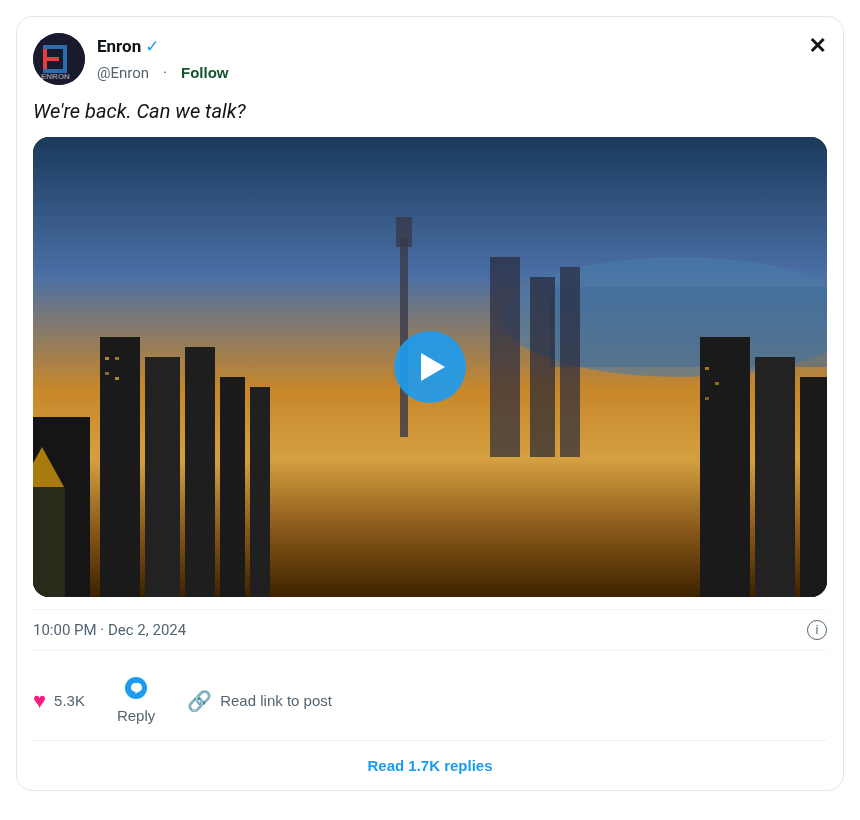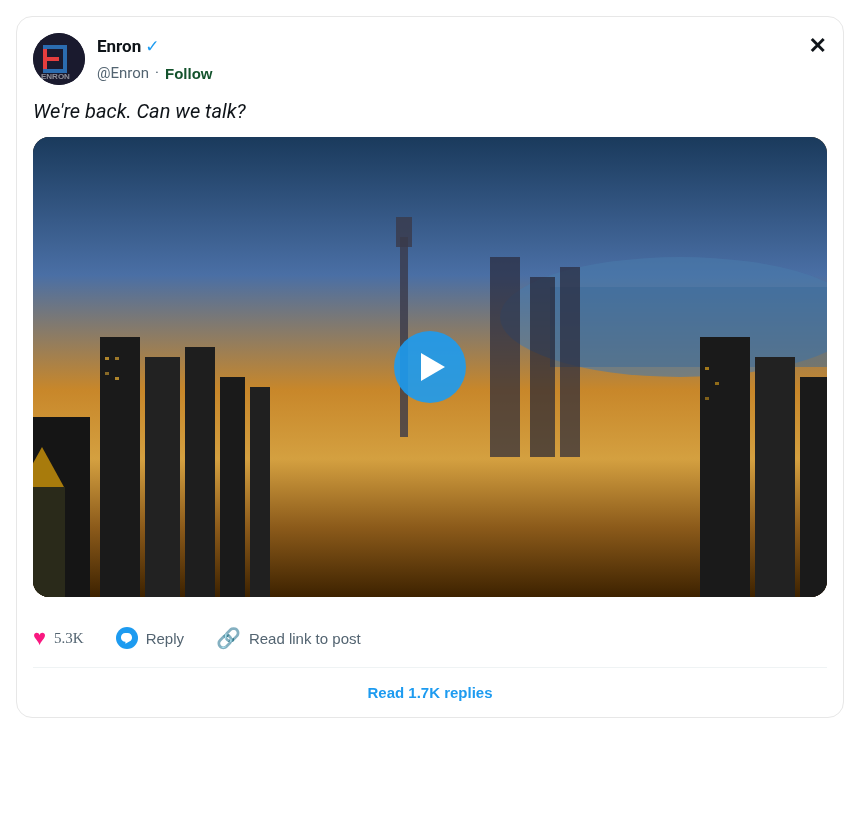--- a/index.html
+++ b/index.html
@@ -75,22 +75,22 @@
       font-size: 15px;
       font-weight: 600;
       cursor: pointer;
       background: none;
       border: none;
       padding: 0;
     }
 
     .account-handle-row {
       display: flex;
-      align-items: flex-end;
-      gap: 6px;
+      align-items: flex-start;
+      gap: 14px;
       margin-top: 8px;
     }
 
     .account-handle {
       font-size: 15px;
       color: #536471;
     }
 
     .account-separator {
       color: #536471;
@@ -246,21 +246,20 @@
 
     .heart-icon {
       font-size: 22px;
       color: #f91880;
     }
 
     .action-count {
       font-size: 15px;
       color: #536471;
       font-weight: 400;
-      font-family: Liberation Serif, serif;
     }
 
     .reply-icon {
       width: 22px;
       height: 22px;
       background: #1d9bf0;
       border-radius: 50%;
       display: flex;
       align-items: center;
       justify-content: center;
@@ -385,29 +384,33 @@
     </div>
 
 
     <div style="position:absolute; top:50%; left:50%; transform:translate(-50%,-50%); z-index:10;">
       <div class="play-button">
         <div class="play-triangle"></div>
       </div>
     </div>
   </div>
 
+  <div class="tweet-timestamp-row">
+    <span class="tweet-timestamp">10:00 PM · Dec 2, 2024</span>
+    <div class="info-icon">i</div>
+  </div>
 
   <div class="tweet-actions">
 
     <button class="action-item">
       <span class="heart-icon">♥</span>
       <span class="action-count">5.3K</span>
     </button>
 
-    <button class="action-item" style="margin-left: 16px;">
+    <button class="action-item" style="margin-left: 16px; flex-direction: column;">
       <div class="reply-icon">
         <svg width="13" height="13" viewBox="0 0 24 24" fill="white">
           <path d="M1.751 10c0-4.42 3.584-8 8.005-8h4.366c4.49 0 8.129 3.64 8.129 8.13 0 2.96-1.607 5.68-4.196 7.11l-8.054 4.46v-3.69h-.067c-4.49.1-8.183-3.51-8.183-8.01z"></path>
         </svg>
       </div>
       <span class="action-label">Reply</span>
     </button>
 
     <button class="action-item" style="margin-left: 16px;">
       <span class="link-icon">🔗</span>

